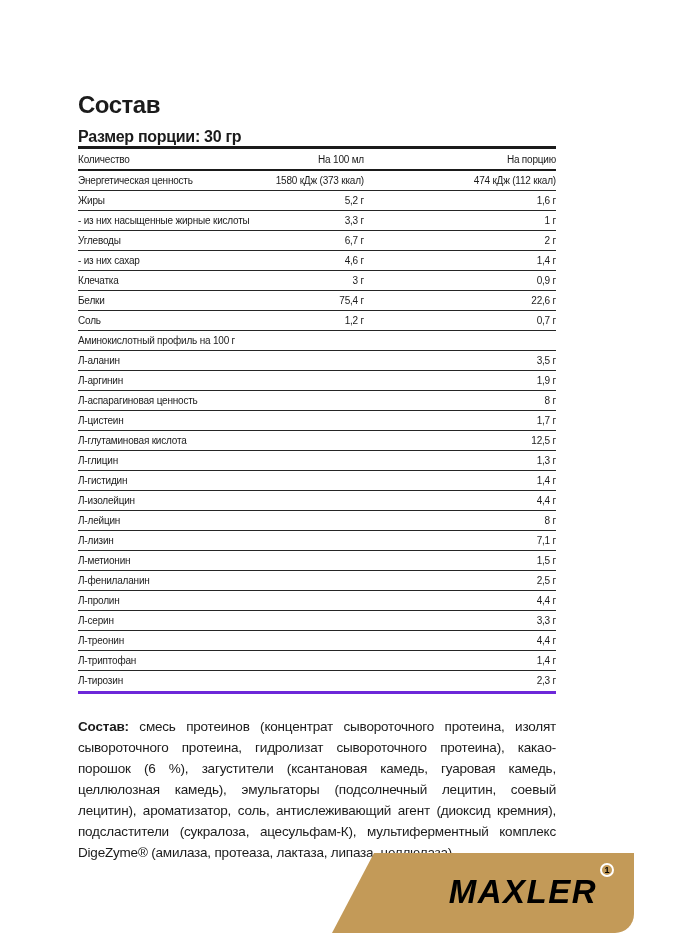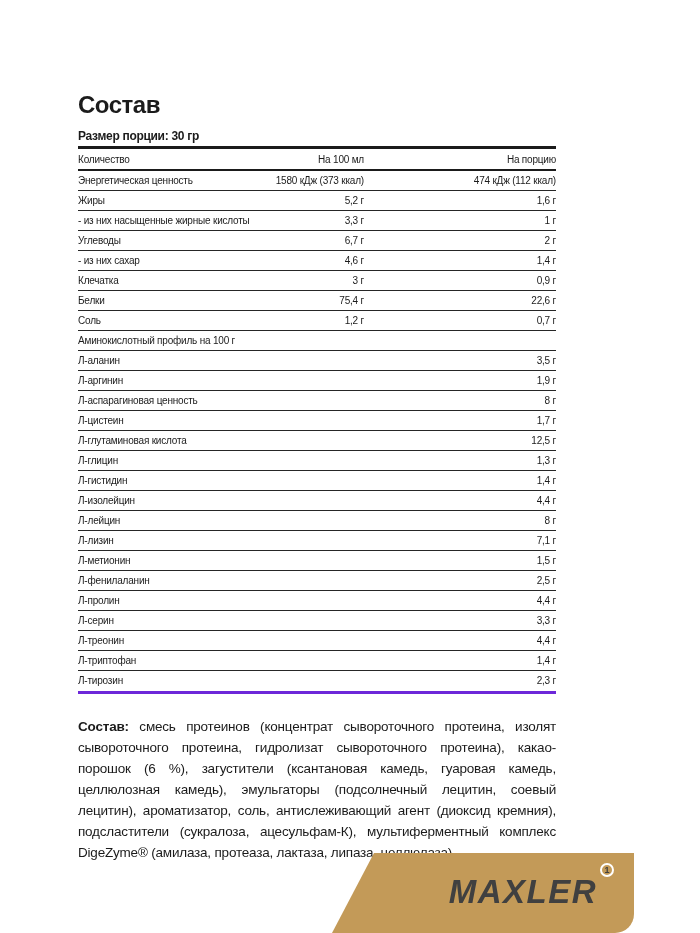--- a/index.html
+++ b/index.html
@@ -17,21 +17,21 @@
   }
   .page-title {
     margin: 0;
     font-size: 24px;
     font-weight: 700;
     letter-spacing: -0.5px;
     line-height: 26px;
   }
   .serving {
     margin-top: 9px;
-    font-size: 12px;
+    font-size: 16px;
     font-weight: 700;
     letter-spacing: -0.3px;
     line-height: 19px;
   }
   .ntable {
     border-top: 3px solid #1b1b1b;
     border-bottom: 3px solid #6d28d9;
     font-size: 10px;
     letter-spacing: -0.2px;
   }
@@ -65,21 +65,21 @@
     bottom: 0;
     width: 302px;
     height: 80px;
     clip-path: polygon(42px 0, 100% 0, 100% 100%, 0 100%);
     background: #C39A58;
   }
   .brand {
     position: absolute;
     right: 20px;
     top: 22px;
-    color: #404040;
+    color: #000000;
     font-style: italic;
     font-weight: 700;
     font-size: 33px;
     line-height: 1;
     letter-spacing: 1.5px;
     white-space: nowrap;
   }
   .reg {
     display: inline-block;
     width: 14px;

